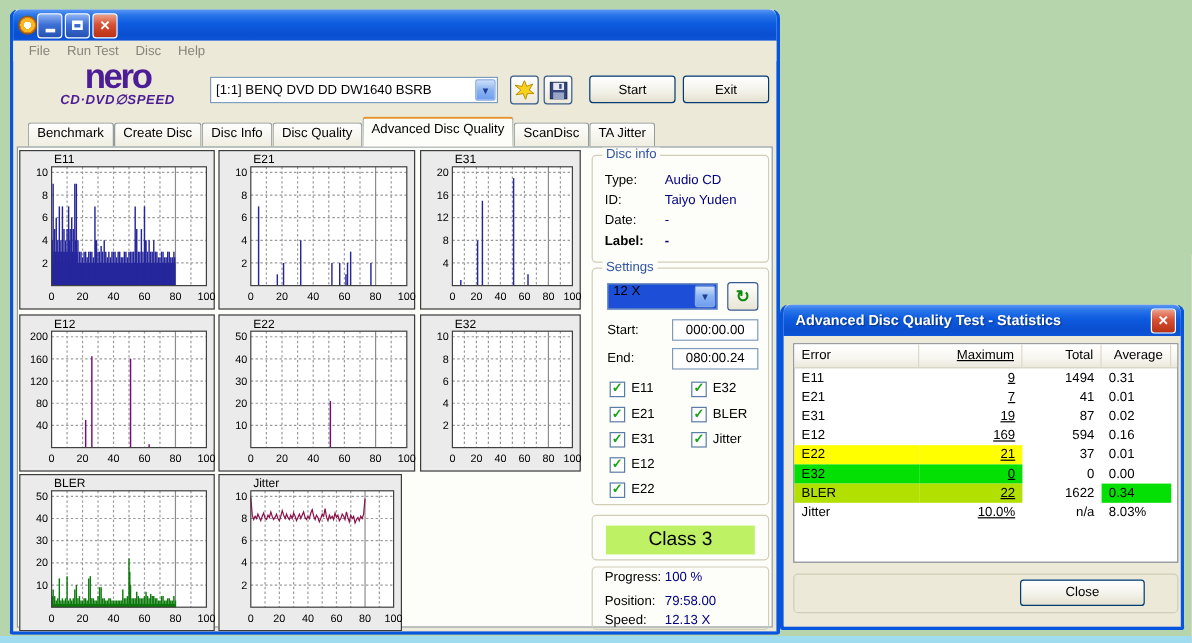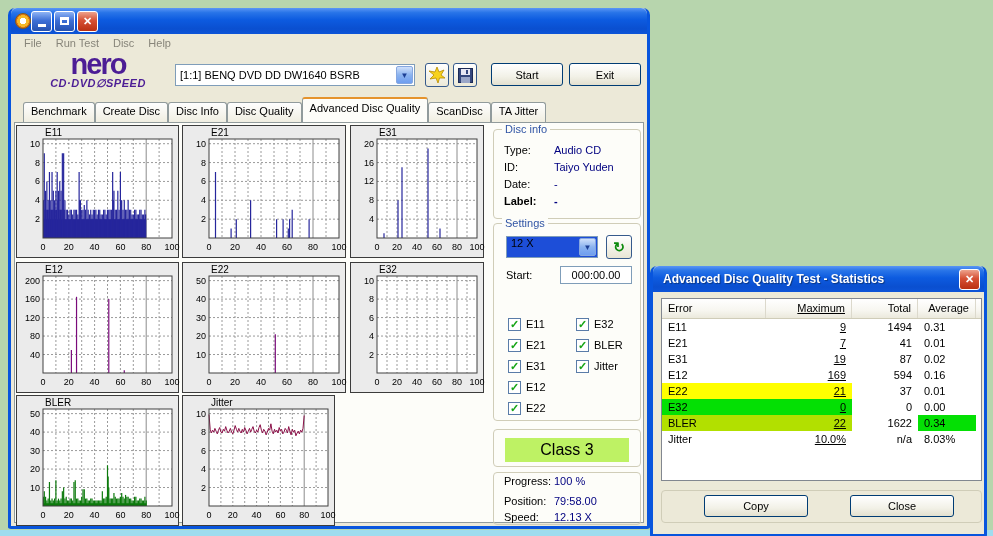--- a/index.html
+++ b/index.html
@@ -74,21 +74,21 @@
   .fieldrow .field{position:absolute;right:0;width:72px;height:18px;background:#fff;border:1px solid #7f9db9;
                    box-sizing:border-box;text-align:center;line-height:16px;}
   .cb{position:absolute;width:13px;height:13px;background:#fff;border:1px solid #5a7ca8;box-sizing:border-box;
       color:#17a517;font-size:11px;font-weight:bold;line-height:10px;text-align:center;}
   .cblabel{position:absolute;font-size:11px;}
 
   .classbox{position:absolute;left:11px;top:8px;right:11px;height:24px;background:#bef264;
             display:flex;align-items:center;justify-content:center;font-size:16px;color:#000;}
 
   
-  #dialog{left:650px;top:266px;width:337px;height:271px;}
+  #dialog{left:650px;top:254px;width:337px;height:271px;}
   .listview{position:absolute;left:8px;top:32px;width:321px;height:183px;background:#fff;border:1px solid #828790;box-sizing:border-box;}
   .lvheader{display:flex;height:19px;background:linear-gradient(180deg,#ffffff,#f7f6f0 60%,#ebe9dc);border-bottom:1px solid #cfccb8;}
   .lvh{font-size:11px;line-height:18px;border-right:1px solid #dcd9cc;box-sizing:border-box;padding:0 6px;}
   .lvrow{display:flex;height:16px;}
   .lvc{font-size:11px;line-height:16px;box-sizing:border-box;padding:0 6px;white-space:nowrap;}
   .col0{width:104px;text-align:left;}
   .col1{width:86px;text-align:right;text-decoration:underline;}
   .col2{width:66px;text-align:right;}
   .col3{width:58px;text-align:left;}
   .btngroup{position:absolute;left:8px;top:224px;width:321px;height:33px;border:1px solid #d0cdb8;border-radius:4px;box-sizing:border-box;}
@@ -636,20 +636,24 @@
         <span class="ctext" style="flex:1;padding-left:4px;">12 X</span>
         <span class="combobtn">▼</span>
       </div>
       <button class="refreshbtn">
           <span>↻</span>
         </button>
       <div class="fieldrow" style="top:42px;">
         <span class="flabel">Start:</span>
         <span class="field">000:00.00</span>
       </div>
+      <div class="fieldrow" style="top:66px;">
+        <span class="flabel">End:</span>
+        <span class="field">080:00.24</span>
+      </div>
       <div id="checks">
           <span class="cb" style="left: 14px; top: 94px;">✓</span>
           <span class="cblabel" style="left: 32px; top: 94px;">E11</span>
           <span class="cb" style="left: 14px; top: 115px;">✓</span>
           <span class="cblabel" style="left: 32px; top: 115px;">E21</span>
           <span class="cb" style="left: 14px; top: 136px;">✓</span>
           <span class="cblabel" style="left: 32px; top: 136px;">E31</span>
           <span class="cb" style="left: 14px; top: 157px;">✓</span>
           <span class="cblabel" style="left: 32px; top: 157px;">E12</span>
           <span class="cb" style="left: 14px; top: 178px;">✓</span>
@@ -736,16 +740,15 @@
         </div>
         <div class="lvrow">
           <span class="lvc col0">Jitter</span>
           <span class="lvc col1">10.0%</span>
           <span class="lvc col2">n/a</span>
           <span class="lvc col3">8.03%</span>
         </div>
       </div>
   </div>
   <div class="btngroup">
-    <button class="xpbtn" style="left:42px;">Copy</button>
     <button class="xpbtn" style="left:188px;">Close</button>
   </div>
 </div>
 
 </body></html>

